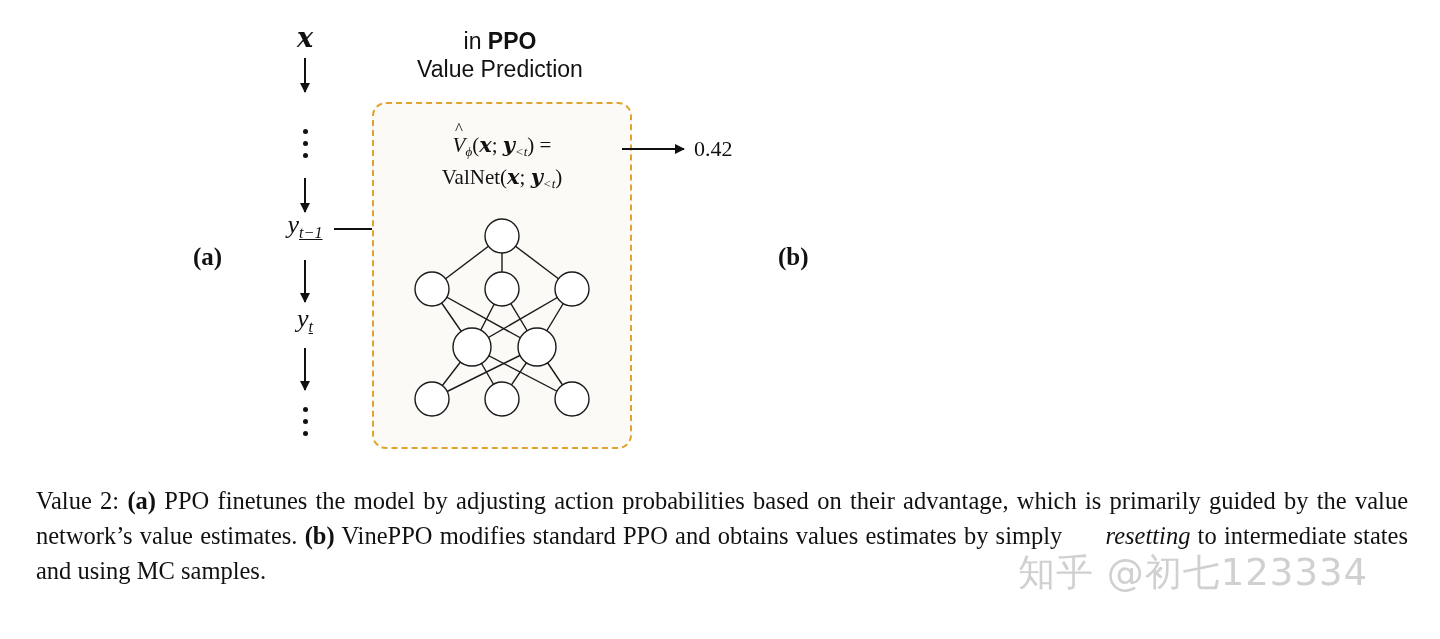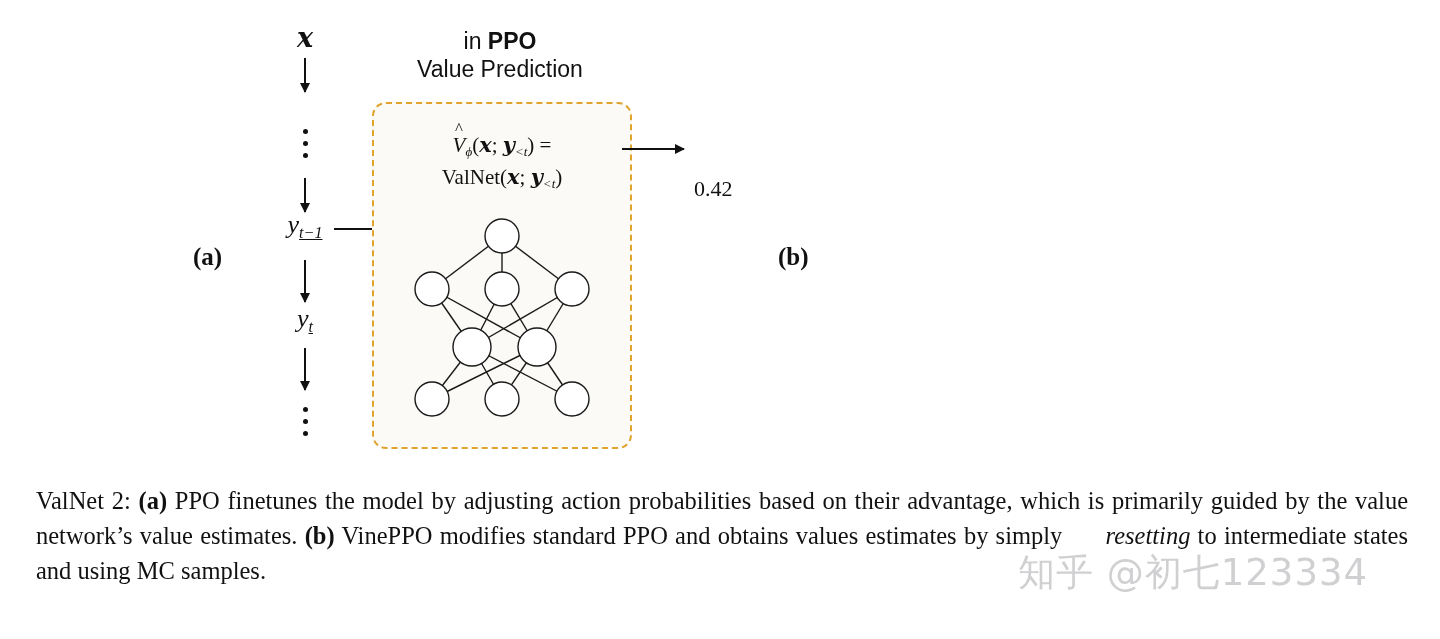--- a/index.html
+++ b/index.html
@@ -145,21 +145,20 @@
     line-height: 1;
   }
 
   
   .value-out {
     position: absolute;
     font-family: "Liberation Serif", "DejaVu Serif", serif;
     font-size: 22px;
     color: #111;
     white-space: nowrap;
-    margin-top: 40px;
   }
   .h-arrow {
     position: absolute;
     height: 2px;
     background: #111;
   }
   .h-arrow::after {
     content: "";
     position: absolute;
     right: -1px; top: 50%;
@@ -289,19 +288,19 @@
     <div class="value-out" style="left:694px; top:136px;">0.42</div>
   </div>
 
   <div class="panel panel-b">
 
     <div class="panel-tag" style="left:63px; top:243px;">(b)</div>
 
   </div>
 
   <div class="caption">
-    <b style="font-weight:normal;">ValNet 2:</b>
+    <b style="font-weight:normal;">Value 2:</b>
     <b>(a)</b><span> PPO finetunes the model by adjusting action probabilities based on their advantage, which is primarily guided by the value network’s value estimates. </span><b>(b)</b><span> VinePPO modifies standard PPO and obtains values estimates by simply </span><i>resetting</i><span> to intermediate states and using MC samples.</span>
   </div>
 
   <div class="watermark">知乎 @初七123334</div>
 
 </div>
 
 </body></html>

